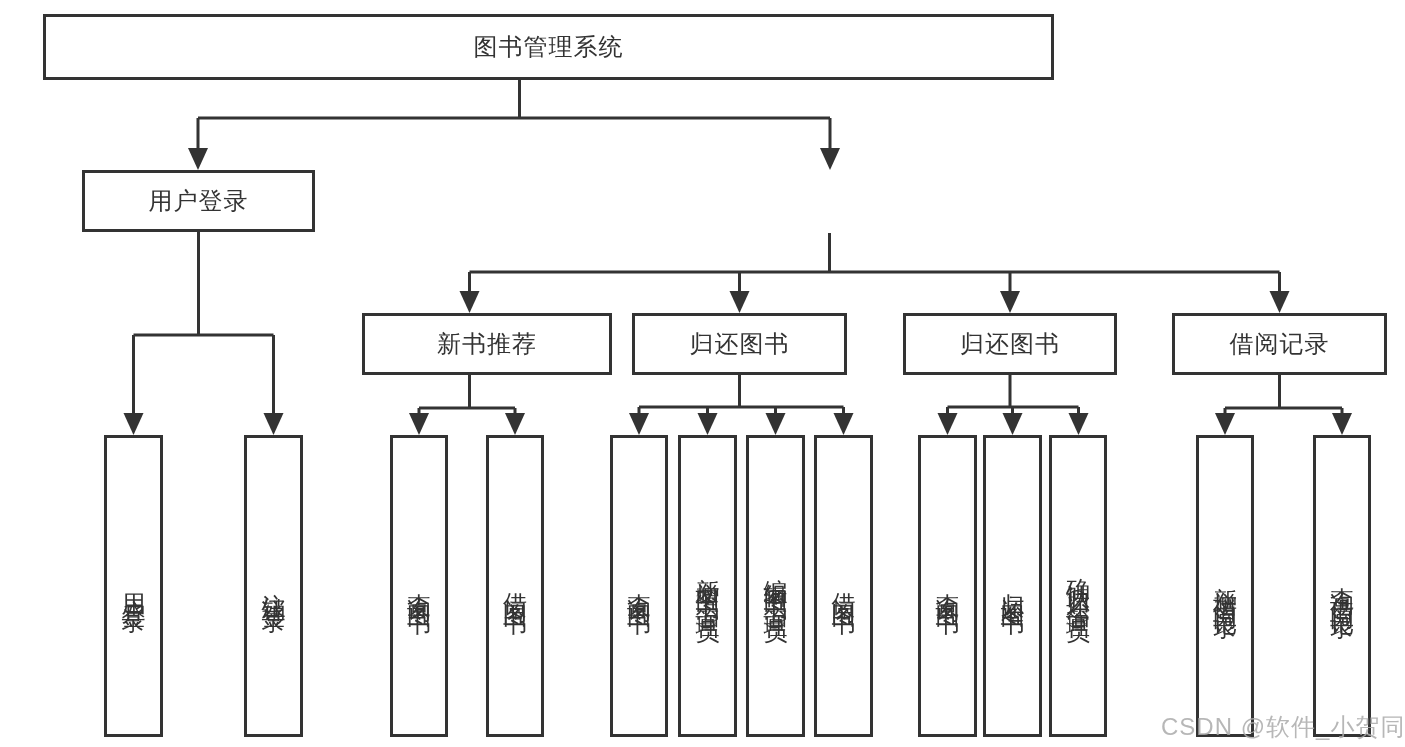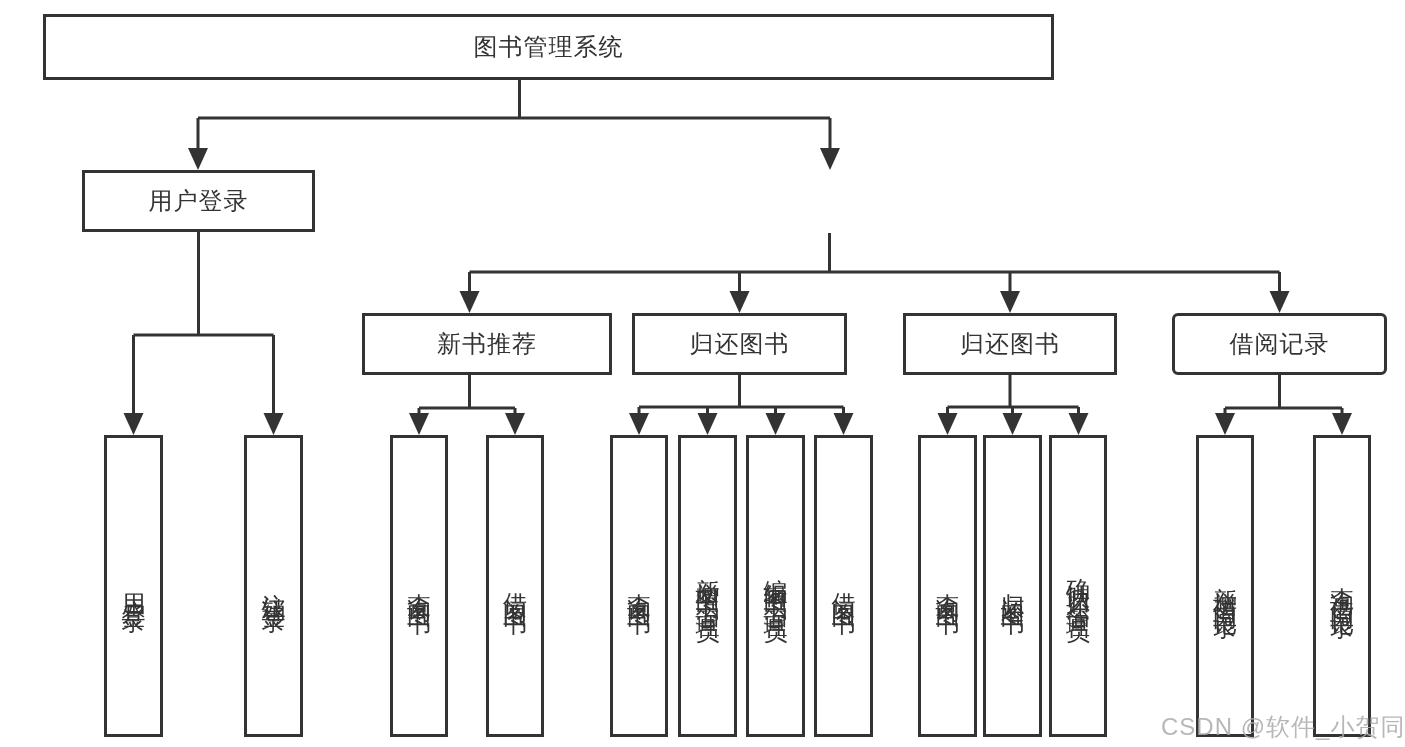--- a/index.html
+++ b/index.html
@@ -84,21 +84,21 @@
     </g>
   </svg>
 
   <div class="box hbox" style="left:14px;top:14px;width:1011px;height:66px;margin-left:29px;">图书管理系统</div>
 
   <div class="box hbox" style="left:82px;top:170px;width:233px;height:62px;">用户登录</div>
 
   <div class="box hbox" style="left:362px;top:313px;width:250px;height:62px;">新书推荐</div>
   <div class="box hbox" style="left:632px;top:313px;width:215px;height:62px;">归还图书</div>
   <div class="box hbox" style="left:903px;top:313px;width:214px;height:62px;">归还图书</div>
-  <div class="box hbox" style="left:1172px;top:313px;width:215px;height:62px;border-radius:6px;">借阅记录</div>
+  <div class="box hbox" style="left:1172px;top:313px;width:215px;height:62px;">借阅记录</div>
 
   <div class="box vbox" style="left:104px;top:435px;width:59px;height:302px;">用户登录</div>
   <div class="box vbox" style="left:244px;top:435px;width:59px;height:302px;">注销登录</div>
 
   <div class="box vbox" style="left:390px;top:435px;width:58px;height:302px;">查询图书</div>
   <div class="box vbox" style="left:486px;top:435px;width:58px;height:302px;">借阅图书</div>
 
   <div class="box vbox" style="left:610px;top:435px;width:58px;height:302px;">查询图书</div>
   <div class="box vbox" style="left:678px;top:435px;width:59px;height:302px;">新增图书（管理员）</div>
   <div class="box vbox" style="left:746px;top:435px;width:59px;height:302px;">编辑图书（管理员）</div>

